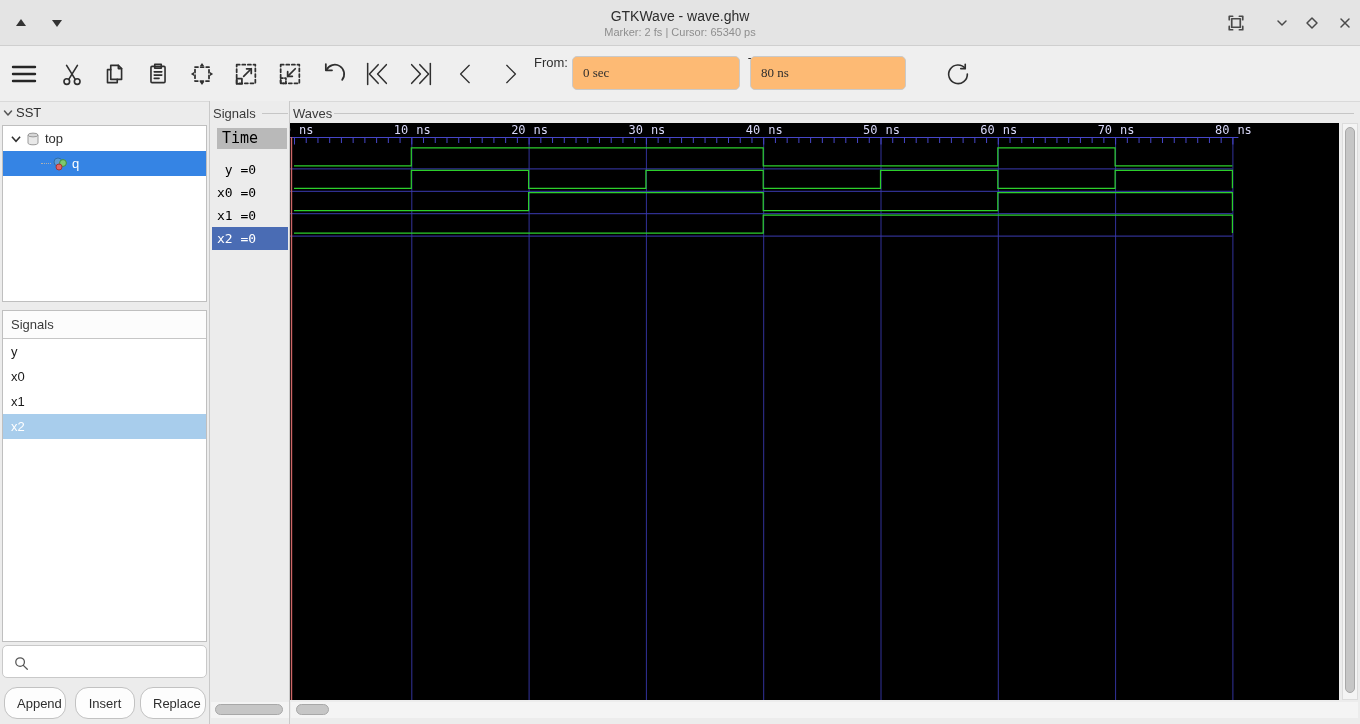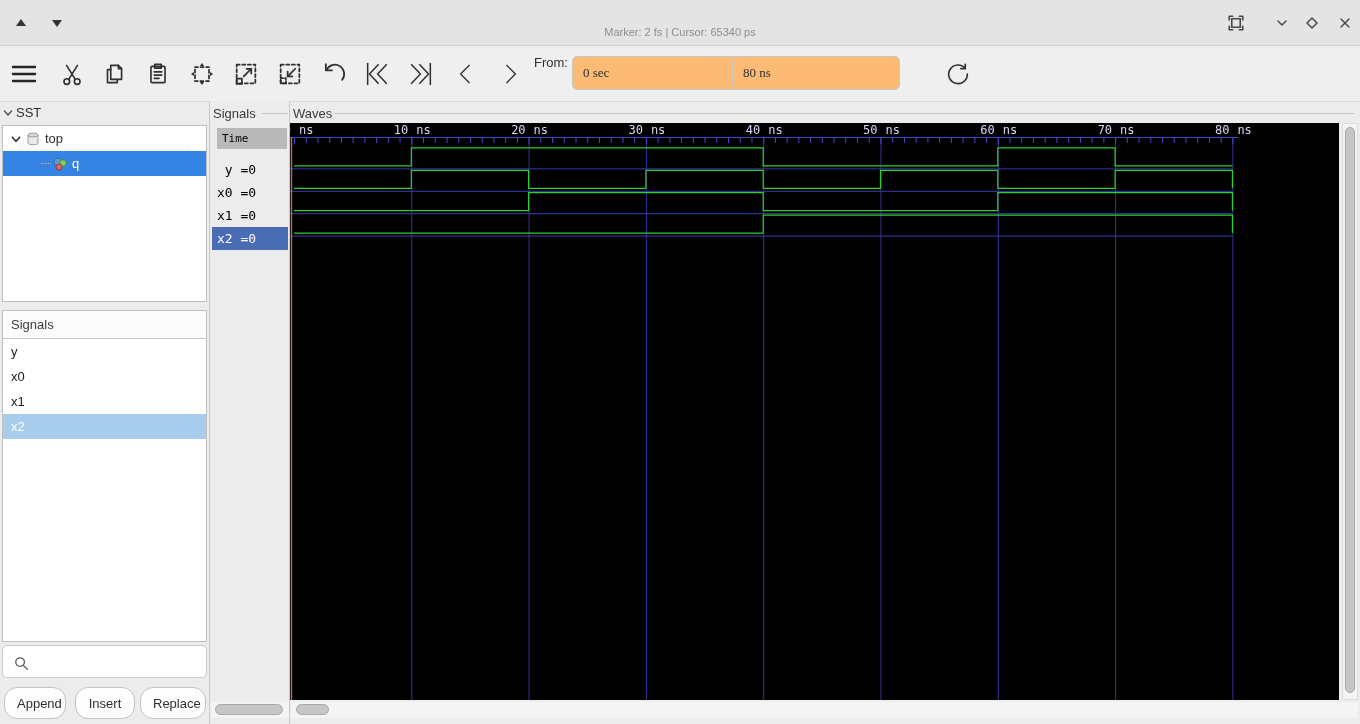--- a/index.html
+++ b/index.html
@@ -45,21 +45,21 @@
   .siglist-row.selected{background:#a8cdec;color:#ffffff;}
 
   .search-box{left:2px;top:645px;width:205px;height:33px;background:#ffffff;border:1px solid #c9c9c9;border-radius:5px;box-sizing:border-box;}
   .search-input{position:absolute;left:30px;top:1px;width:168px;height:29px;border:none;outline:none;font-size:13px;background:transparent;}
   .side-btn{position:absolute;top:687px;height:32px;background:#fdfdfd;border:1px solid #c2c2c2;border-radius:13px;
             font-family:"Liberation Sans",sans-serif;font-size:13px;color:#2e2e2e;padding:0 12px;}
 
   
   .sigcol{left:209px;top:101px;width:81px;height:623px;background:#ececec;border-left:1px solid #c9c9c9;border-right:1px solid #c9c9c9;box-sizing:border-box;}
   .time-header{left:217px;top:128px;width:70px;height:21px;background:#b9b9b9;color:#000;
-               font-family:"DejaVu Sans Mono",monospace;font-size:11px;line-height:21px;padding-left:5px;box-sizing:border-box;}
+               font-family:"DejaVu Sans Mono",monospace;font-size:15px;line-height:21px;padding-left:5px;box-sizing:border-box;}
   .wavename-rows{left:212px;top:150px;width:76px;margin-top:8px;}
   .wavename-row{height:23px;line-height:23px;font-family:"DejaVu Sans Mono",monospace;font-size:13px;color:#000;padding-left:5px;}
   .wavename-row.selected{background:#4a6cb4;color:#ffffff;}
   .wn-name{display:inline-block;width:2ch;text-align:right;}
 
   
   .waves-label{left:293px;top:106px;}
   .wave-canvas{left:290px;top:123px;width:1049px;height:577px;background:#000000;overflow:hidden;}
   .vscroll{left:1342px;top:123px;width:16px;height:577px;background:#f4f4f4;border:1px solid #dcdcdc;box-sizing:border-box;}
   .vscroll-thumb{position:absolute;left:2px;top:3px;width:10px;height:566px;background:#c6c6c6;border:1px solid #a8a8a8;border-radius:6px;box-sizing:border-box;}
@@ -73,20 +73,21 @@
   <div class="abs hb-btn" style="left:10px;">
     <svg width="14" height="12" viewBox="0 0 14 12">
         <polygon points="7,2 12,9 2,9" fill="#333"></polygon>
       </svg>
   </div>
   <div class="abs hb-btn" style="left:46px;">
     <svg width="14" height="12" viewBox="0 0 14 12">
         <polygon points="2,3 12,3 7,10" fill="#333"></polygon>
       </svg>
   </div>
+  <div class="abs hb-title">GTKWave - wave.ghw</div>
   <div class="abs hb-subtitle">Marker: 2 fs  |  Cursor: 65340 ps</div>
   <div class="abs hb-btn" style="left:1225px;">
     <svg width="18" height="18" viewBox="0 0 16 16" class="ico" style="stroke:#4a4a4a">
       <rect x="4.2" y="4.2" width="7.6" height="7.6"></rect>
       <path d="M2 5V2h3M11 2h3v3M14 11v3h-3M5 14H2v-3"></path>
     </svg>
   </div>
   <div class="abs hb-btn" style="left:1271px;">
     <svg width="16" height="16" viewBox="0 0 16 16" class="ico" style="stroke:#4a4a4a">
         <path d="M4 6l4 4 4-4"></path>
@@ -179,21 +180,21 @@
       </svg>
   </div>
   <div class="abs tb-ico" style="left:496px;">
     <svg width="26" height="26" viewBox="0 0 24 24" class="ico" style="stroke-width:1.2">
         <path d="M9 4l8 8-8 8"></path>
       </svg>
   </div>
   <div class="abs tb-label" style="left:534px;">From:</div>
   <input class="abs tb-input" style="left: 572px; width: 168px;" value="0 sec">
   <div class="abs tb-label" style="left:748px;">To:</div>
-  <input class="abs tb-input" style="left: 732px; width: 168px;" value="80 ns">
+  <input class="abs tb-input" style="left: 750px; width: 156px;" value="80 ns">
   <div class="abs tb-ico" style="left:944px;">
     <svg width="28" height="28" viewBox="0 0 24 24" class="ico" style="stroke-width:1.4">
       <path d="M18.2 7.2A8 8 0 1 0 20 12"></path>
         <path d="M18.2 3.6v3.8h-3.8"></path>
     </svg>
   </div>
 </div>
 
 <div class="abs sst-label-row">
   <svg width="12" height="12" viewBox="0 0 12 12" class="ico" style="stroke:#555">

